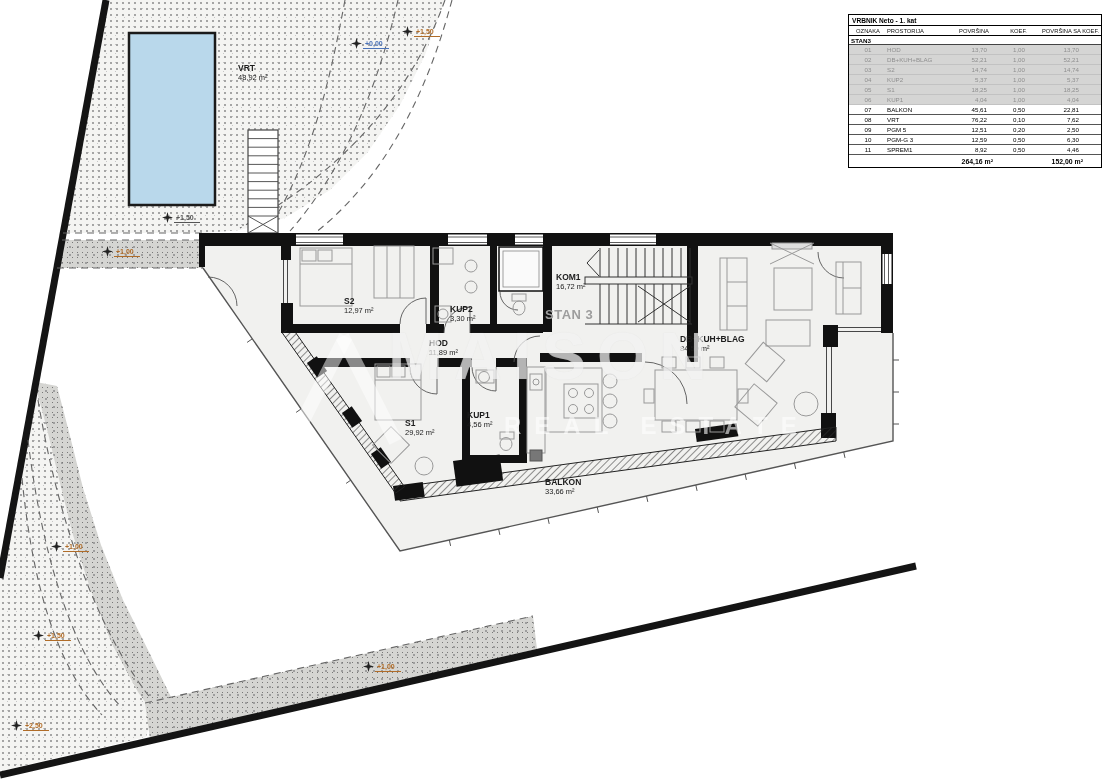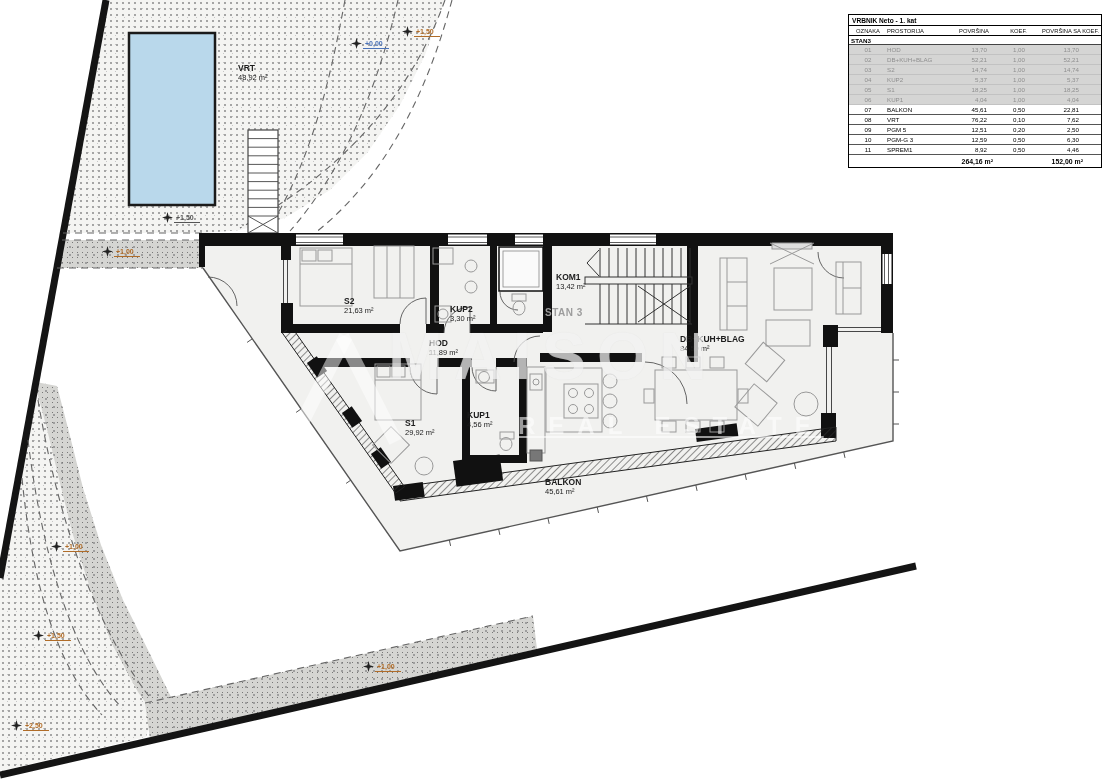--- a/index.html
+++ b/index.html
@@ -14,29 +14,29 @@
     background-size:5px 5px,8px 8px;background-position:0 0,2px 3px;}
   #garden{clip-path:polygon(106px 0px,445px 0px,425px 55px,400px 105px,368px 152px,330px 190px,285px 218px,240px 230px,205px 233px,63px 233px);}
   #west-band{clip-path:polygon(62px 240px,203px 240px,203px 268px,57px 268px);}
   #sw-light{clip-path:polygon(40px 383px,52px 425px,65px 480px,80px 545px,100px 610px,130px 670px,152px 716px,146px 737px,0px 771px,0px 578px);}
   #sw-dark{clip-path:polygon(36px 382px,57px 386px,69px 432px,83px 488px,101px 545px,123px 600px,149px 652px,171px 697px,161px 724px,138px 692px,112px 644px,91px 591px,73px 535px,59px 479px,47px 429px,35px 384px);}
   #road-strip{clip-path:polygon(145px 703px,533px 616px,537px 649px,150px 739px);}
   svg#plan{position:absolute;left:0;top:0;z-index:3;}
   .rlabel{position:absolute;z-index:4;line-height:1.15;white-space:nowrap;}
   .rname{font-size:8.5px;font-weight:bold;color:#1c1c1c;}
   .rarea{font-size:7.5px;color:#1c1c1c;}
-  .unit-label{position:absolute;z-index:4;font-size:10px;font-weight:bold;color:#9d9d9d;letter-spacing:.5px;}
+  .unit-label{position:absolute;z-index:4;font-size:13px;font-weight:bold;color:#9d9d9d;letter-spacing:.5px;}
   .marker{position:absolute;z-index:4;display:flex;align-items:flex-end;gap:1px;}
   .marker svg{display:block;}
   .marker .mlbl{font-size:7px;font-weight:bold;border-bottom:1px solid currentColor;padding:0 6px 0 2px;line-height:1.2;}
   #watermark{position:absolute;inset:0;z-index:5;pointer-events:none;}
   .wm-word1{position:absolute;left:388px;top:318px;font-size:66px;font-weight:bold;letter-spacing:11px;
             color:rgba(255,255,255,.58);text-shadow:0 0 1px rgba(190,190,190,.35);}
-  .wm-word2{position:absolute;left:518px;top:412px;font-size:24px;font-weight:bold;letter-spacing:13px;
-            color:rgba(255,255,255,.58);text-decoration:underline;}
+  .wm-word2{position:absolute;left:504px;top:412px;font-size:24px;font-weight:bold;letter-spacing:13px;
+            color:rgba(255,255,255,.58);}
   .wm-bar{position:absolute;width:14px;height:118px;background:rgba(255,255,255,.5);}
   .wm-bar.b1{left:312px;top:330px;transform:rotate(27deg);}
   .wm-bar.b2{left:362px;top:330px;transform:rotate(-27deg);}
   
   #areas-table{position:absolute;left:848px;top:14px;width:252px;z-index:6;background:#fff;
                border:1.6px solid #000;font-family:"Liberation Sans",sans-serif;}
   #areas-table .t-title{font-size:6.6px;font-weight:bold;padding:1.5px 3px;border-bottom:.9px solid #000;color:#000;}
   .t-grid{display:grid;grid-template-columns:38px 62px 50px 34px 1fr;align-items:center;}
   #areas-table .t-head{font-size:5.8px;color:#111;border-bottom:.9px solid #000;padding:1.5px 0;}
   #areas-table .t-head .c1{text-align:center;}
@@ -330,50 +330,50 @@
       <circle cx="806" cy="404" r="12"></circle>
     </g>
   </svg>
 
   <div class="rlabel" style="left:238px;top:64px;">
     <div class="rname">VRT</div>
     <div class="rarea">48,92 m²</div>
   </div>
   <div class="rlabel" style="left:344px;top:297px;">
     <div class="rname">S2</div>
-    <div class="rarea">21,63 m²</div>
+    <div class="rarea">12,97 m²</div>
   </div>
   <div class="rlabel" style="left:450px;top:305px;">
     <div class="rname">KUP2</div>
     <div class="rarea">3,30 m²</div>
   </div>
   <div class="rlabel" style="left:556px;top:273px;">
     <div class="rname">KOM1</div>
-    <div class="rarea">13,42 m²</div>
+    <div class="rarea">16,72 m²</div>
   </div>
   <div class="unit-label" style="left:545px;top:307px;">STAN 3</div>
   <div class="rlabel" style="left:429px;top:339px;">
     <div class="rname">HOD</div>
     <div class="rarea">11,89 m²</div>
   </div>
   <div class="rlabel" style="left:405px;top:419px;">
     <div class="rname">S1</div>
     <div class="rarea">29,92 m²</div>
   </div>
   <div class="rlabel" style="left:467px;top:411px;">
     <div class="rname">KUP1</div>
     <div class="rarea">4,56 m²</div>
   </div>
   <div class="rlabel" style="left:680px;top:335px;">
     <div class="rname">DB+KUH+BLAG</div>
     <div class="rarea">84,59 m²</div>
   </div>
   <div class="rlabel" style="left:545px;top:478px;">
     <div class="rname">BALKON</div>
-    <div class="rarea">45,61 m²</div>
+    <div class="rarea">33,66 m²</div>
   </div>
 
   <div id="markers">
       <div class="marker" style="left: 351px; top: 38px; color: rgb(74, 114, 184);">
         <svg width="11" height="11" viewBox="0 0 10 10">
           <path d="M5,0 L6.1,3.9 L10,5 L6.1,6.1 L5,10 L3.9,6.1 L0,5 L3.9,3.9 Z" fill="#222"></path>
         </svg>
         <span class="mlbl">+0,00</span>
       </div>
       <div class="marker" style="left: 402px; top: 26px; color: rgb(176, 108, 40);">

